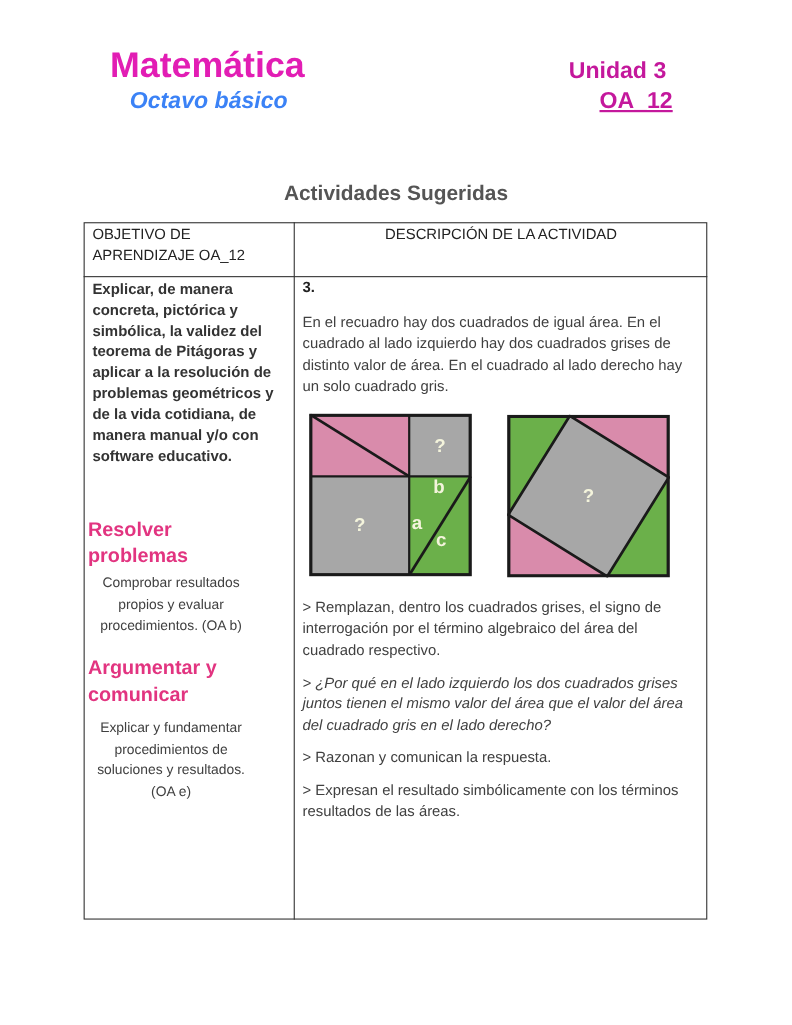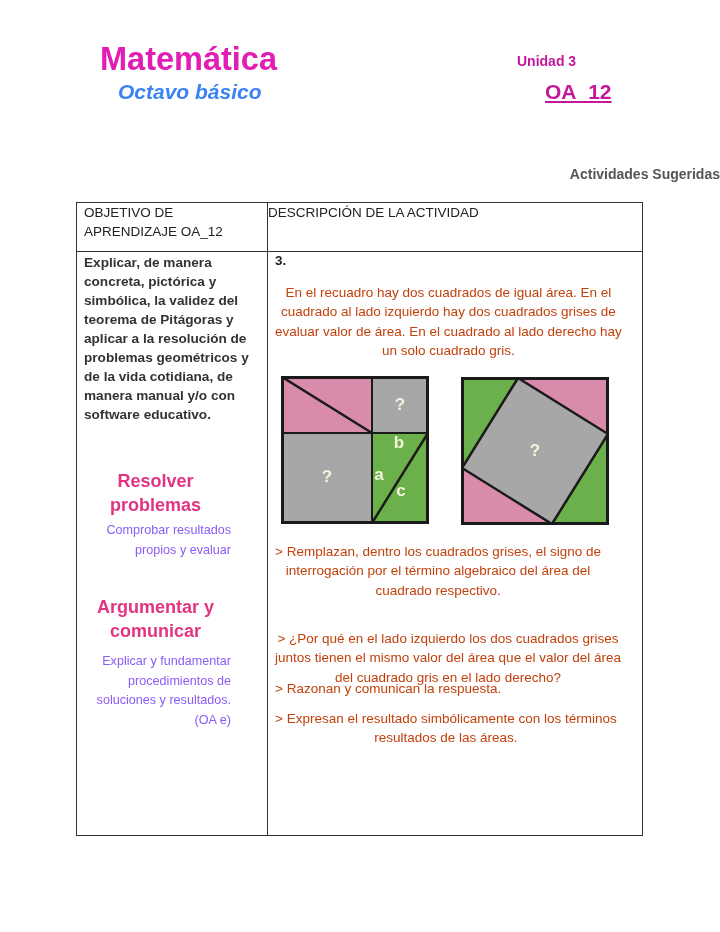--- a/index.html
+++ b/index.html
@@ -5,42 +5,42 @@
   html, body { margin: 0; padding: 0; }
   body {
     width: 720px; height: 932px; position: relative; overflow: hidden;
     background: #ffffff;
     font-family: "Liberation Sans", sans-serif;
     color: #222222;
   }
   .abs { position: absolute; }
   .subject { left: 100px; top: 41px; font-size: 32.5px; font-weight: bold; color: #e21db4; white-space: nowrap; }
   .grade { left: 118px; top: 80px; font-size: 21px; font-weight: bold; color: #3b82f6; white-space: nowrap; font-style: italic; }
-  .unit { left: 517px; top: 53px; font-size: 14px; font-weight: bold; color: #c4189c; white-space: nowrap; }
+  .unit { left: 517px; top: 53px; font-size: 21px; font-weight: bold; color: #c4189c; white-space: nowrap; }
   .code { left: 545px; top: 80px; font-size: 21px; font-weight: bold; color: #c4189c; white-space: nowrap; text-decoration: underline; }
-  .section-title { left: 0; width: 720px; top: 166px; text-align: right; font-size: 14px; font-weight: bold; color: #555555; }
+  .section-title { left: 0; width: 720px; top: 166px; text-align: center; font-size: 19px; font-weight: bold; color: #555555; }
 
   .table {
     left: 76px; top: 202px; width: 567px; height: 634px;
     border: 1.5px solid #333333; box-sizing: border-box;
   }
   .vline { left: 267px; top: 202px; width: 0; height: 634px; border-left: 1.5px solid #333333; }
   .hline { left: 76px; top: 251px; width: 567px; height: 0; border-top: 1.5px solid #333333; }
 
   .th-left { left: 84px; top: 203px; width: 180px; font-size: 13.5px; line-height: 19px; color: #222; }
-  .th-right { left: 268px; top: 203px; width: 375px; text-align: left; font-size: 13.5px; line-height: 19px; color: #222; }
+  .th-right { left: 268px; top: 203px; width: 375px; text-align: center; font-size: 13.5px; line-height: 19px; color: #222; }
 
   .objective { left: 84px; top: 253px; font-size: 13.6px; line-height: 19px; font-weight: bold; color: #333333; }
   .line { display: block; white-space: nowrap; }
 
-  .skill-title { left: 80px; width: 151px; text-align: center; font-size: 18px; line-height: 24px; font-weight: bold; color: #e23480; }
-  .skill-desc { left: 80px; width: 151px; text-align: right; font-size: 12.6px; line-height: 19.5px; color: #8b5cf6; }
+  .skill-title { left: 80px; width: 151px; text-align: left; font-size: 18px; line-height: 24px; font-weight: bold; color: #e23480; }
+  .skill-desc { left: 80px; width: 151px; text-align: center; font-size: 12.6px; line-height: 19.5px; color: #404040; }
 
   .act-num { left: 275px; top: 253px; font-size: 13.5px; font-weight: bold; color: #222; }
-  .para { left: 275px; font-size: 13.5px; line-height: 19.3px; color: #c2410c; text-align: center; }
+  .para { left: 275px; font-size: 13.5px; line-height: 19.3px; color: #404040; }
 
   .diagram { position: absolute; width: 148px; height: 148px; }
   .diagram svg { display: block; }
   .lbl { font-family: "Liberation Sans", sans-serif; font-weight: bold; font-size: 17px; text-anchor: middle; dominant-baseline: middle; }
 </style>
 </head>
 <body>
 
 <div class="abs subject">Matemática</div>
 <div class="abs grade">Octavo básico</div>
@@ -71,38 +71,39 @@
   <span class="line">software educativo.</span>
 </div>
 
 <div class="abs skill-title" style="top:469px;">
   <span class="line">Resolver</span>
   <span class="line">problemas</span>
 </div>
 <div class="abs skill-desc" style="top:521px;">
   <span class="line">Comprobar resultados</span>
   <span class="line">propios y evaluar</span>
+  <span class="line">procedimientos. (OA b)</span>
 </div>
 
 <div class="abs skill-title" style="top:595px;">
   <span class="line">Argumentar y</span>
   <span class="line">comunicar</span>
 </div>
 <div class="abs skill-desc" style="top:612px;margin-top:40px;">
   <span class="line">Explicar y fundamentar</span>
   <span class="line">procedimientos de</span>
   <span class="line">soluciones y resultados.</span>
   <span class="line">(OA e)</span>
 </div>
 
 <div class="abs act-num">3.</div>
 <div class="abs para" style="top:283px;">
   <span class="line">En el recuadro hay dos cuadrados de igual área. En el</span>
   <span class="line">cuadrado al lado izquierdo hay dos cuadrados grises de</span>
-  <span class="line">evaluar valor de área. En el cuadrado al lado derecho hay</span>
+  <span class="line">distinto valor de área. En el cuadrado al lado derecho hay</span>
   <span class="line">un solo cuadrado gris.</span>
 </div>
 
 <div class="diagram" style="left:281px; top:376px;">
   <svg width="148" height="148" viewBox="0 0 148 148" xmlns="http://www.w3.org/2000/svg">
     <rect x="1" y="1" width="90" height="56" fill="#d98bab"></rect>
     <rect x="91" y="1" width="56" height="56" fill="#a7a7a7"></rect>
     <rect x="1" y="57" width="90" height="90" fill="#a7a7a7"></rect>
     <rect x="91" y="57" width="56" height="90" fill="#6bb04a"></rect>
     <line x1="1" y1="1" x2="91" y2="57" stroke="#1a1a1a" stroke-width="2.5"></line>
@@ -128,21 +129,21 @@
     <rect x="1.5" y="1.5" width="145" height="145" fill="none" stroke="#1a1a1a" stroke-width="3"></rect>
     <text class="lbl" x="74" y="75" fill="#f4f4dc">?</text>
   </svg>
 </div>
 
 <div class="abs para" style="top:542px;">
   <span class="line">&gt; Remplazan, dentro los cuadrados grises, el signo de</span>
   <span class="line">interrogación por el término algebraico del área del</span>
   <span class="line">cuadrado respectivo.</span>
 </div>
-<div class="abs para" style="top:629px;">
+<div class="abs para" style="top:611px;font-style:italic;">
   <span class="line">&gt; ¿Por qué en el lado izquierdo los dos cuadrados grises</span>
   <span class="line">juntos tienen el mismo valor del área que el valor del área</span>
   <span class="line">del cuadrado gris en el lado derecho?</span>
 </div>
 <div class="abs para" style="top:679px;">
   <span class="line">&gt; Razonan y comunican la respuesta.</span>
 </div>
 <div class="abs para" style="top:709px;">
   <span class="line">&gt; Expresan el resultado simbólicamente con los términos</span>
   <span class="line">resultados de las áreas.</span>

